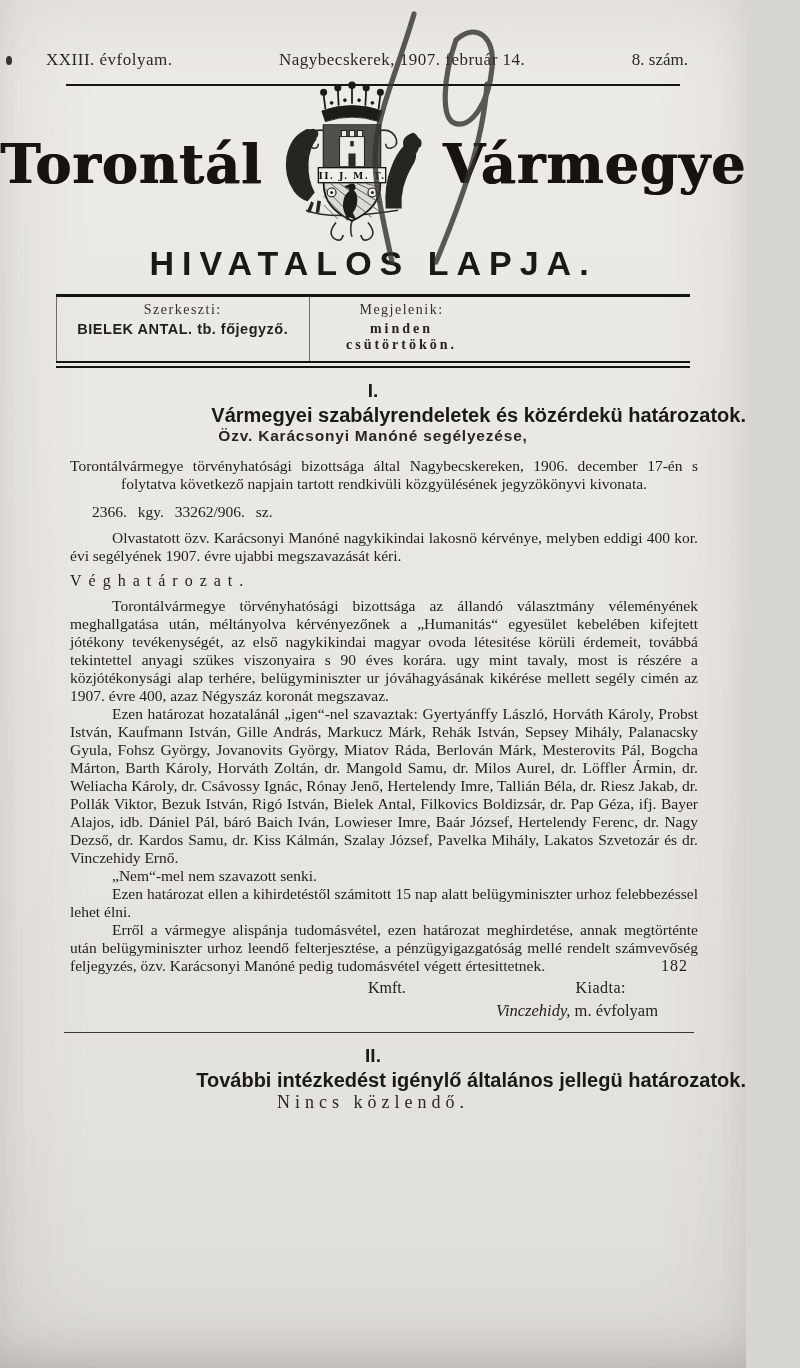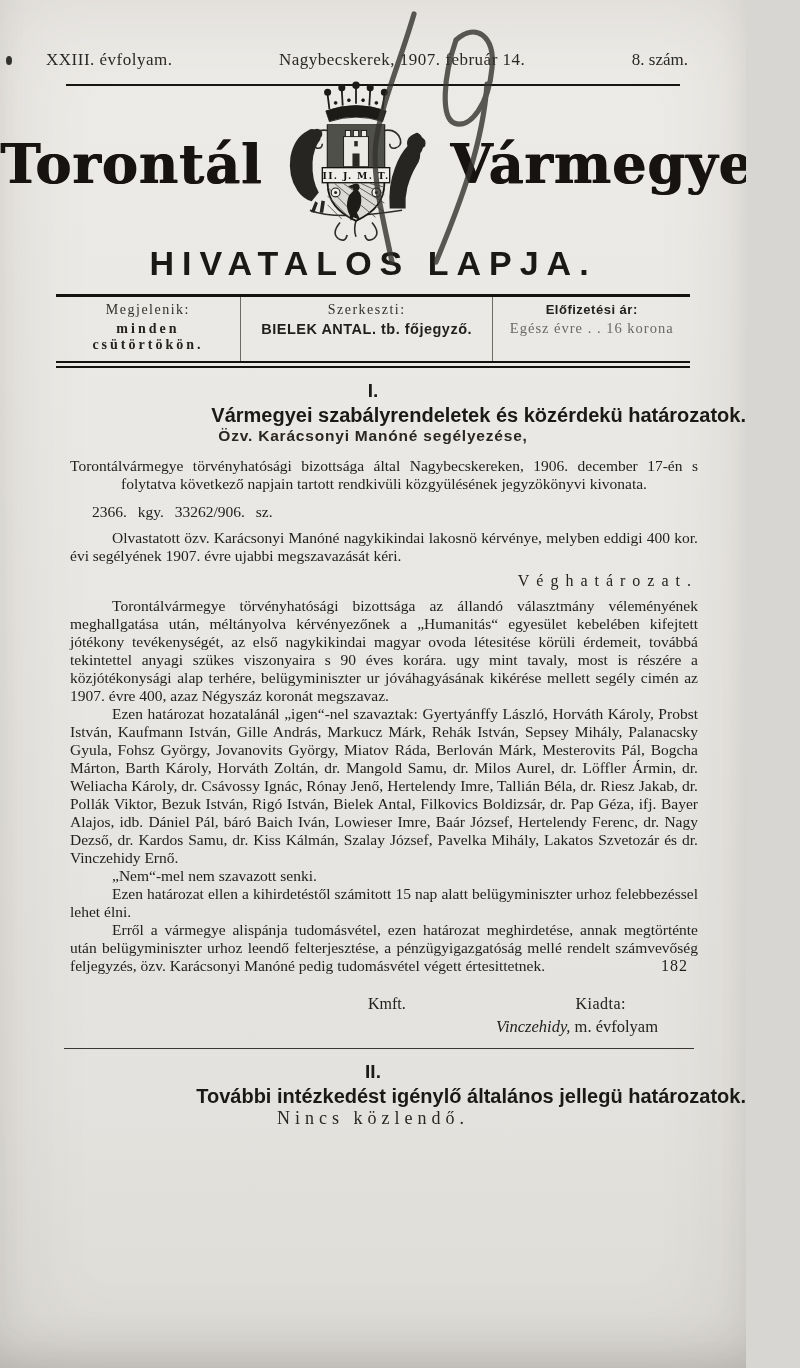--- a/index.html
+++ b/index.html
@@ -19,21 +19,21 @@
   
   .dateline{
     display:flex;justify-content:space-between;align-items:baseline;
     padding:50px 58px 0 46px;font-size:17px;color:#2a2825;
   }
   .dateline .vol{letter-spacing:.5px;}
   .dateline .mid{letter-spacing:.5px;}
   .dateline-rule{margin:14px 66px 0;height:2px;background:#171512;}
   
   .masthead{
-    display:flex;justify-content:flex-start;align-items:center;gap:20px;
+    display:flex;justify-content:space-between;align-items:center;gap:3px;
     margin-top:2px;height:152px;
   }
   .mast-title{
     font-family:"DejaVu Serif",serif;font-weight:bold;font-size:54px;
     letter-spacing:1px;color:#161310;text-shadow:1px 0 0 #161310;
     white-space:nowrap;
   }
   .crest-wrap{width:148px;height:164px;margin-top:-6px;flex:0 0 auto;}
   .gazette-subtitle{
     text-align:center;margin-top:4px;
@@ -69,26 +69,26 @@
     text-align:center;
     font-family:"Liberation Sans",sans-serif;font-weight:bold;font-size:15.5px;
     letter-spacing:.8px;color:#2a2723;
   }
   .body-col{margin:0 48px 0 70px;font-size:15.5px;line-height:18px;color:#24221e;}
   .intro{margin-top:12px;text-align:justify;text-align-last:center;}
   .case-ref{margin-top:10px;text-indent:22px;word-spacing:7px;}
   .para{margin:0;text-align:justify;text-indent:42px;}
   .para.first{margin-top:8px;}
   .verdict{
-    text-align:right;margin:7px 0;letter-spacing:7px;font-size:16px;color:#26231f;
+    text-align:left;margin:7px 0;letter-spacing:7px;font-size:16px;color:#26231f;
   }
   .notify-wrap{position:relative;}
   .page-num{position:absolute;right:10px;bottom:0;font-size:16px;letter-spacing:1px;color:#211f1b;}
   
-  .sig-row{position:relative;height:22px;margin-top:20px;font-size:16px;}
+  .sig-row{position:relative;height:22px;margin-top:4px;font-size:16px;}
   .sig-kmft{position:absolute;left:298px;top:0;}
   .sig-kiadta{position:absolute;right:72px;top:0;letter-spacing:.5px;}
   .sig-row2{text-align:right;padding-right:40px;margin-top:1px;font-size:16.5px;}
   .sig-name{font-style:italic;}
   
   .section-divider{margin:12px 52px 0 64px;border-top:1.5px solid #3a3733;}
   .nincs{
     text-align:center;margin-top:0;font-size:18px;letter-spacing:5px;color:#2a2723;
   }
   
@@ -200,31 +200,27 @@
         </g>
       </svg>
     </span>
     <span class="mast-title">Vármegye</span>
   </div>
 
   <div class="gazette-subtitle">HIVATALOS LAPJA.</div>
 
   <div class="rule-single"></div>
   <div class="info-bar">
-    <div class="info-col c1">
-      <div class="info-l1">Megjelenik:</div>
-      <div class="info-l2 spaced">minden csütörtökön.</div>
-    </div>
     <div class="info-col c2">
       <div class="info-l1">Szerkeszti:</div>
       <div class="info-l2 editor">BIELEK ANTAL. tb. főjegyző.</div>
     </div>
-    <div class="info-col c3">
-      <div class="info-l1 boldsans">Előfizetési ár:</div>
-      <div class="info-l2 price">Egész évre . . 16 korona</div>
+    <div class="info-col c1">
+      <div class="info-l1">Megjelenik:</div>
+      <div class="info-l2 spaced">minden csütörtökön.</div>
     </div>
   </div>
   <div class="rule-double"></div>
 
   <div>
     <div class="sec-num">I.</div>
     <div class="sec-title">Vármegyei szabályrendeletek és közérdekü határozatok.</div>
     <div class="sec-sub">Özv. Karácsonyi Manóné segélyezése,</div>
 
     <div class="body-col">

